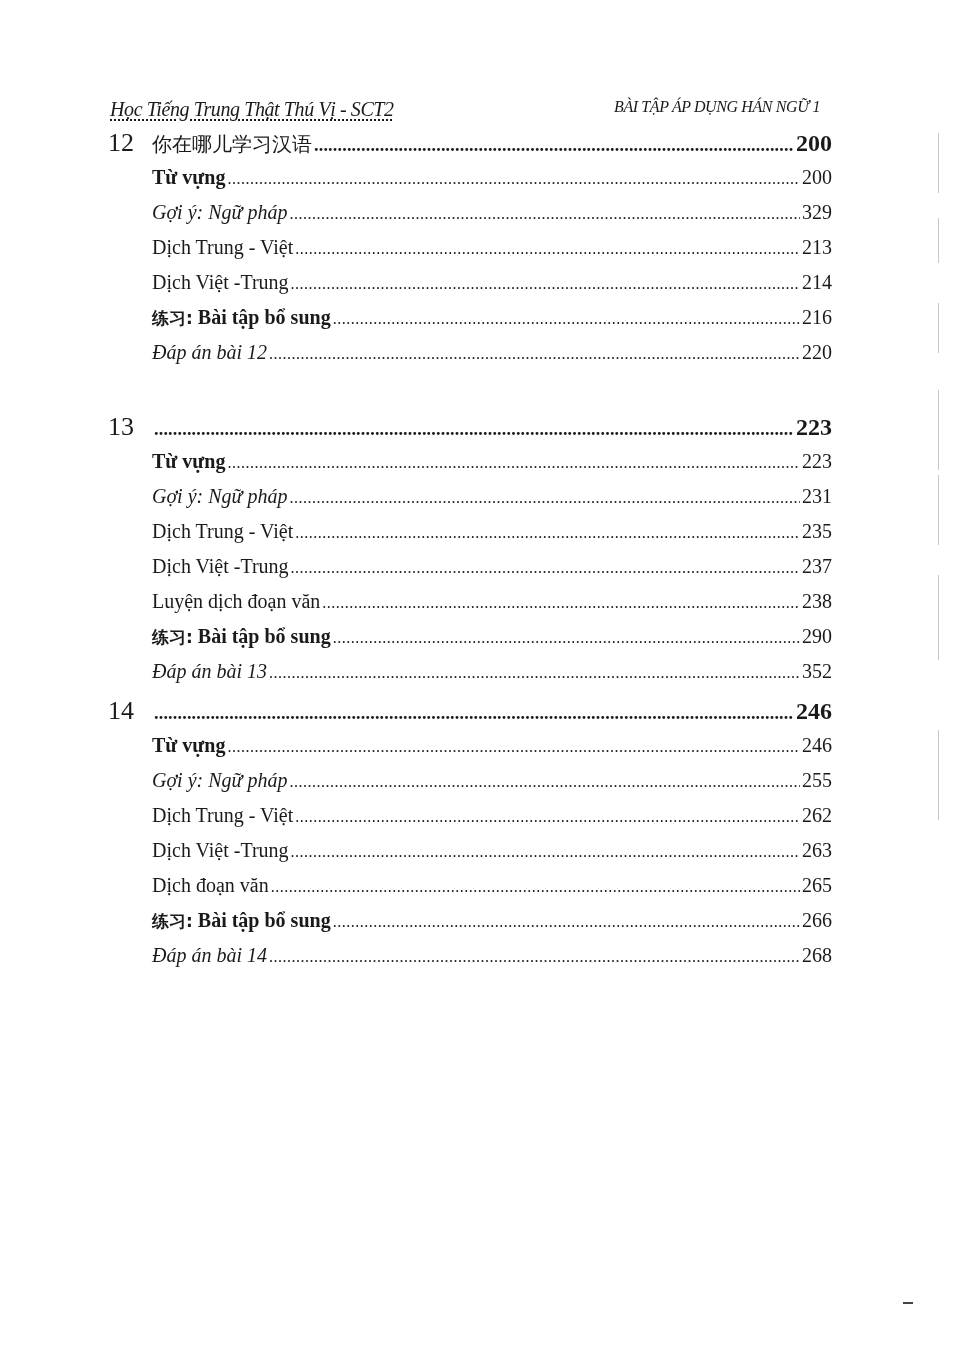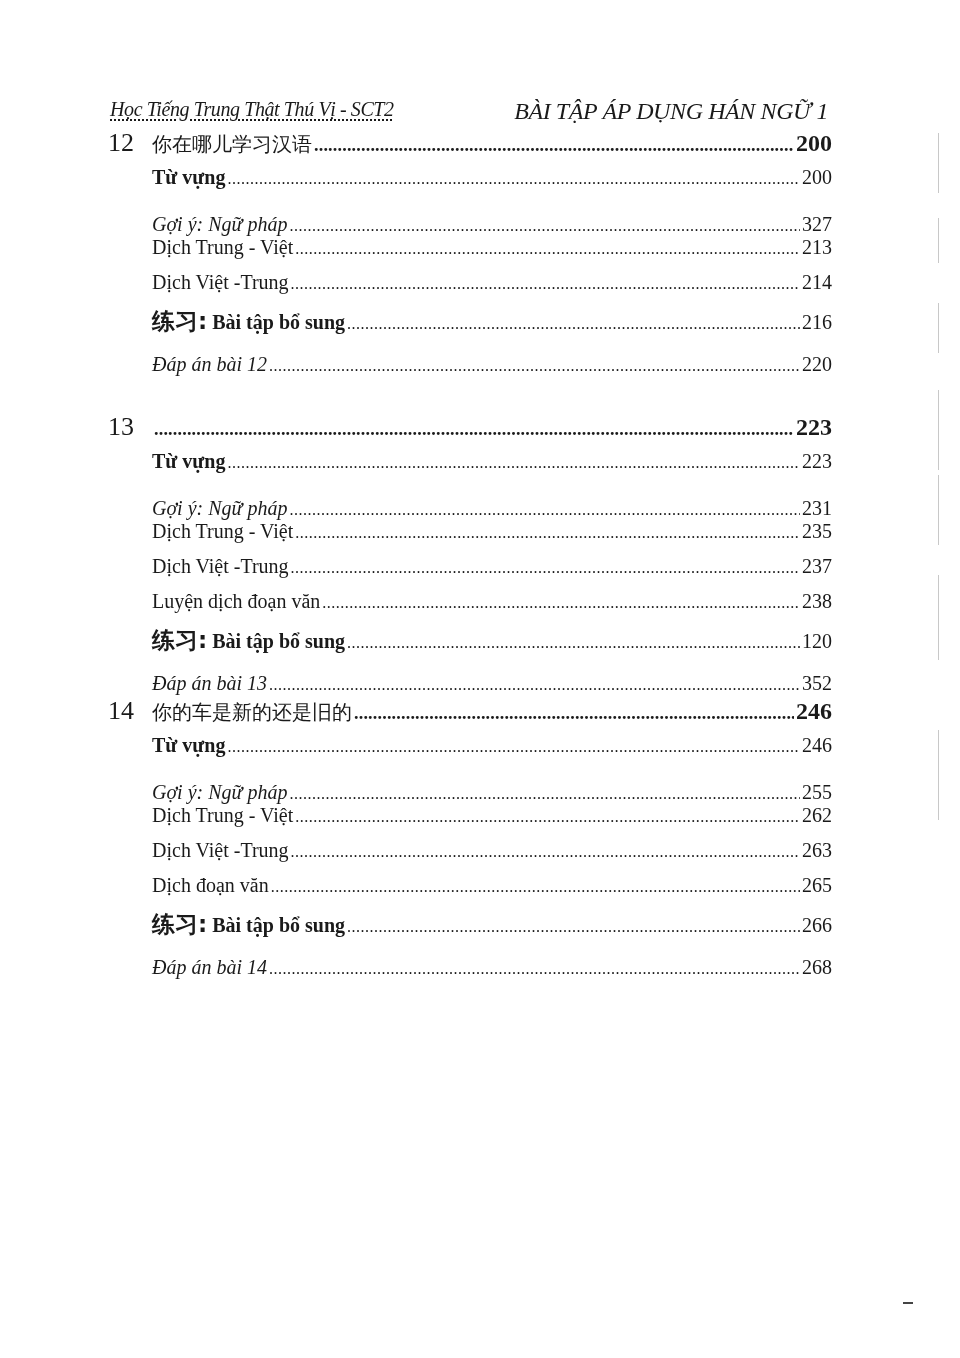--- a/index.html
+++ b/index.html
@@ -15,22 +15,22 @@
       position: absolute; top: 98px; left: 110px; width: 718px; height: 26px; text-align: center;
     }
     .header-left {
       position: absolute; left: 0; top: 0;
       font-style: italic; font-size: 20px;
       text-decoration: underline; text-decoration-style: dotted;
       text-underline-offset: 3px;
       letter-spacing: -0.4px;
     }
     .header-right {
-      position: absolute; right: 0; top: 0;
-      font-style: italic; font-size: 24px;
+      position: absolute; right: 8px; top: 0;
+      font-style: italic; font-size: 16px;
       letter-spacing: -0.4px;
     }
     .chapter {
       position: absolute; left: 108px; width: 724px;
     }
     .chapter-row {
       display: flex; align-items: baseline;
       height: 36px;
     }
     .chapter-num {
@@ -48,22 +48,22 @@
     .chapter-page {
       font-size: 24px; font-weight: bold; flex: none;
     }
     .entries { margin-left: 44px; margin-top: 2px; }
     .entry {
       display: flex; align-items: baseline;
       height: 35px; font-size: 20px;
     }
     .entry .label { flex: none; }
     .entry .label.bold { font-weight: bold; }
-    .entry .label.italic { font-style: italic; margin-top: 12px; }
-    .entry .label .zh { font-family: "DejaVu Sans", sans-serif; font-weight: bold; font-size: 23px; }
+    .entry .label.italic { font-style: italic; }
+    .entry .label .zh { font-family: "DejaVu Sans", sans-serif; font-weight: bold; font-size: 17px; }
     .entry .leader { font-size: 16px; }
     .entry .page { flex: none; font-size: 20px; }
     .scan-line {
       position: absolute; width: 1px; background: #9a9a9a; opacity: 0.55;
     }
     .scan-dash {
       position: absolute; left: 903px; top: 1302px; width: 10px; height: 2px; background: #444;
     }
   </style>
 </head>
@@ -84,21 +84,21 @@
       </div>
       <div class="entries">
         <div class="entry">
           <span class="label bold"><span>Từ vựng</span></span>
           <span class="leader">............................................................................................................................................................................................................................................................................................................</span>
           <span class="page">200</span>
         </div>
         <div class="entry">
           <span class="label italic"><span>Gợi ý: Ngữ pháp</span></span>
           <span class="leader">............................................................................................................................................................................................................................................................................................................</span>
-          <span class="page">327</span>
+          <span class="page">329</span>
         </div>
         <div class="entry">
           <span class="label normal"><span>Dịch Trung - Việt</span></span>
           <span class="leader">............................................................................................................................................................................................................................................................................................................</span>
           <span class="page">213</span>
         </div>
         <div class="entry">
           <span class="label normal"><span>Dịch Việt -Trung</span></span>
           <span class="leader">............................................................................................................................................................................................................................................................................................................</span>
           <span class="page">214</span>
@@ -143,33 +143,32 @@
           <span class="page">237</span>
         </div>
         <div class="entry">
           <span class="label normal"><span>Luyện dịch đoạn văn</span></span>
           <span class="leader">............................................................................................................................................................................................................................................................................................................</span>
           <span class="page">238</span>
         </div>
         <div class="entry">
           <span class="label bold"><span class="zh">练习:</span><span> Bài tập bổ sung</span></span>
           <span class="leader">............................................................................................................................................................................................................................................................................................................</span>
-          <span class="page">120</span>
+          <span class="page">290</span>
         </div>
         <div class="entry">
           <span class="label italic"><span>Đáp án bài 13</span></span>
           <span class="leader">............................................................................................................................................................................................................................................................................................................</span>
           <span class="page">352</span>
         </div>
       </div>
     </div>
     <div class="chapter" style="top: 696px;">
       <div class="chapter-row">
         <span class="chapter-num">14</span>
-        <span class="chapter-title">你的车是新的还是旧的</span>
         <span class="leader">............................................................................................................................................................................................................................................................................................................</span>
         <span class="chapter-page">246</span>
       </div>
       <div class="entries">
         <div class="entry">
           <span class="label bold"><span>Từ vựng</span></span>
           <span class="leader">............................................................................................................................................................................................................................................................................................................</span>
           <span class="page">246</span>
         </div>
         <div class="entry">

